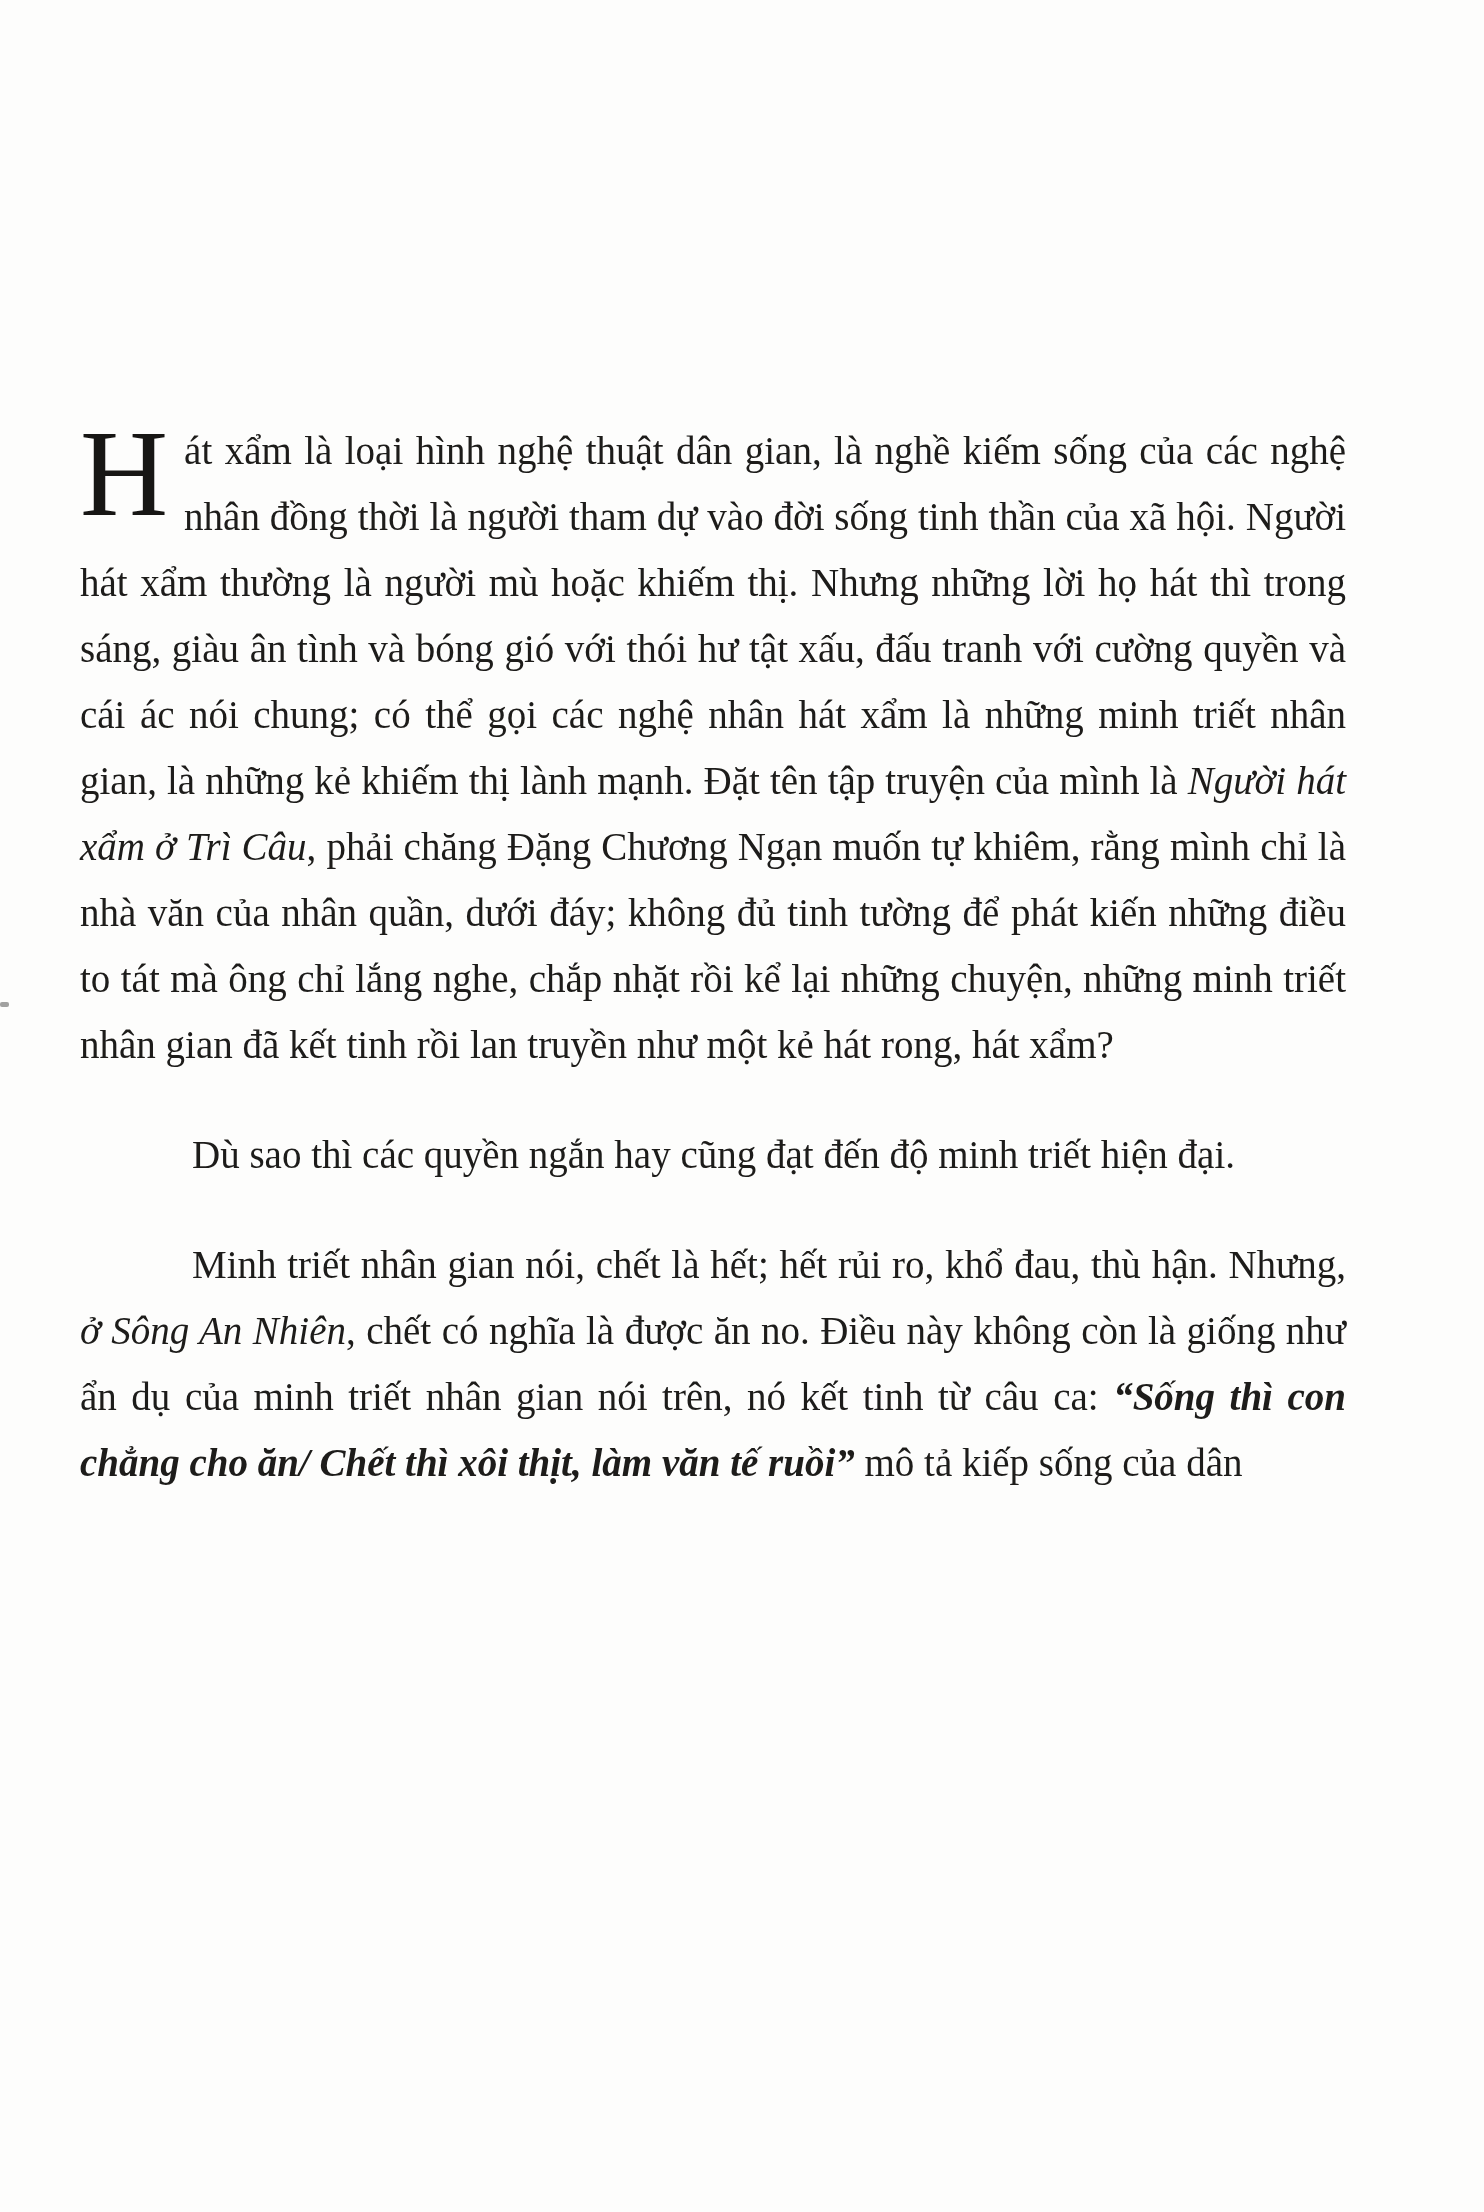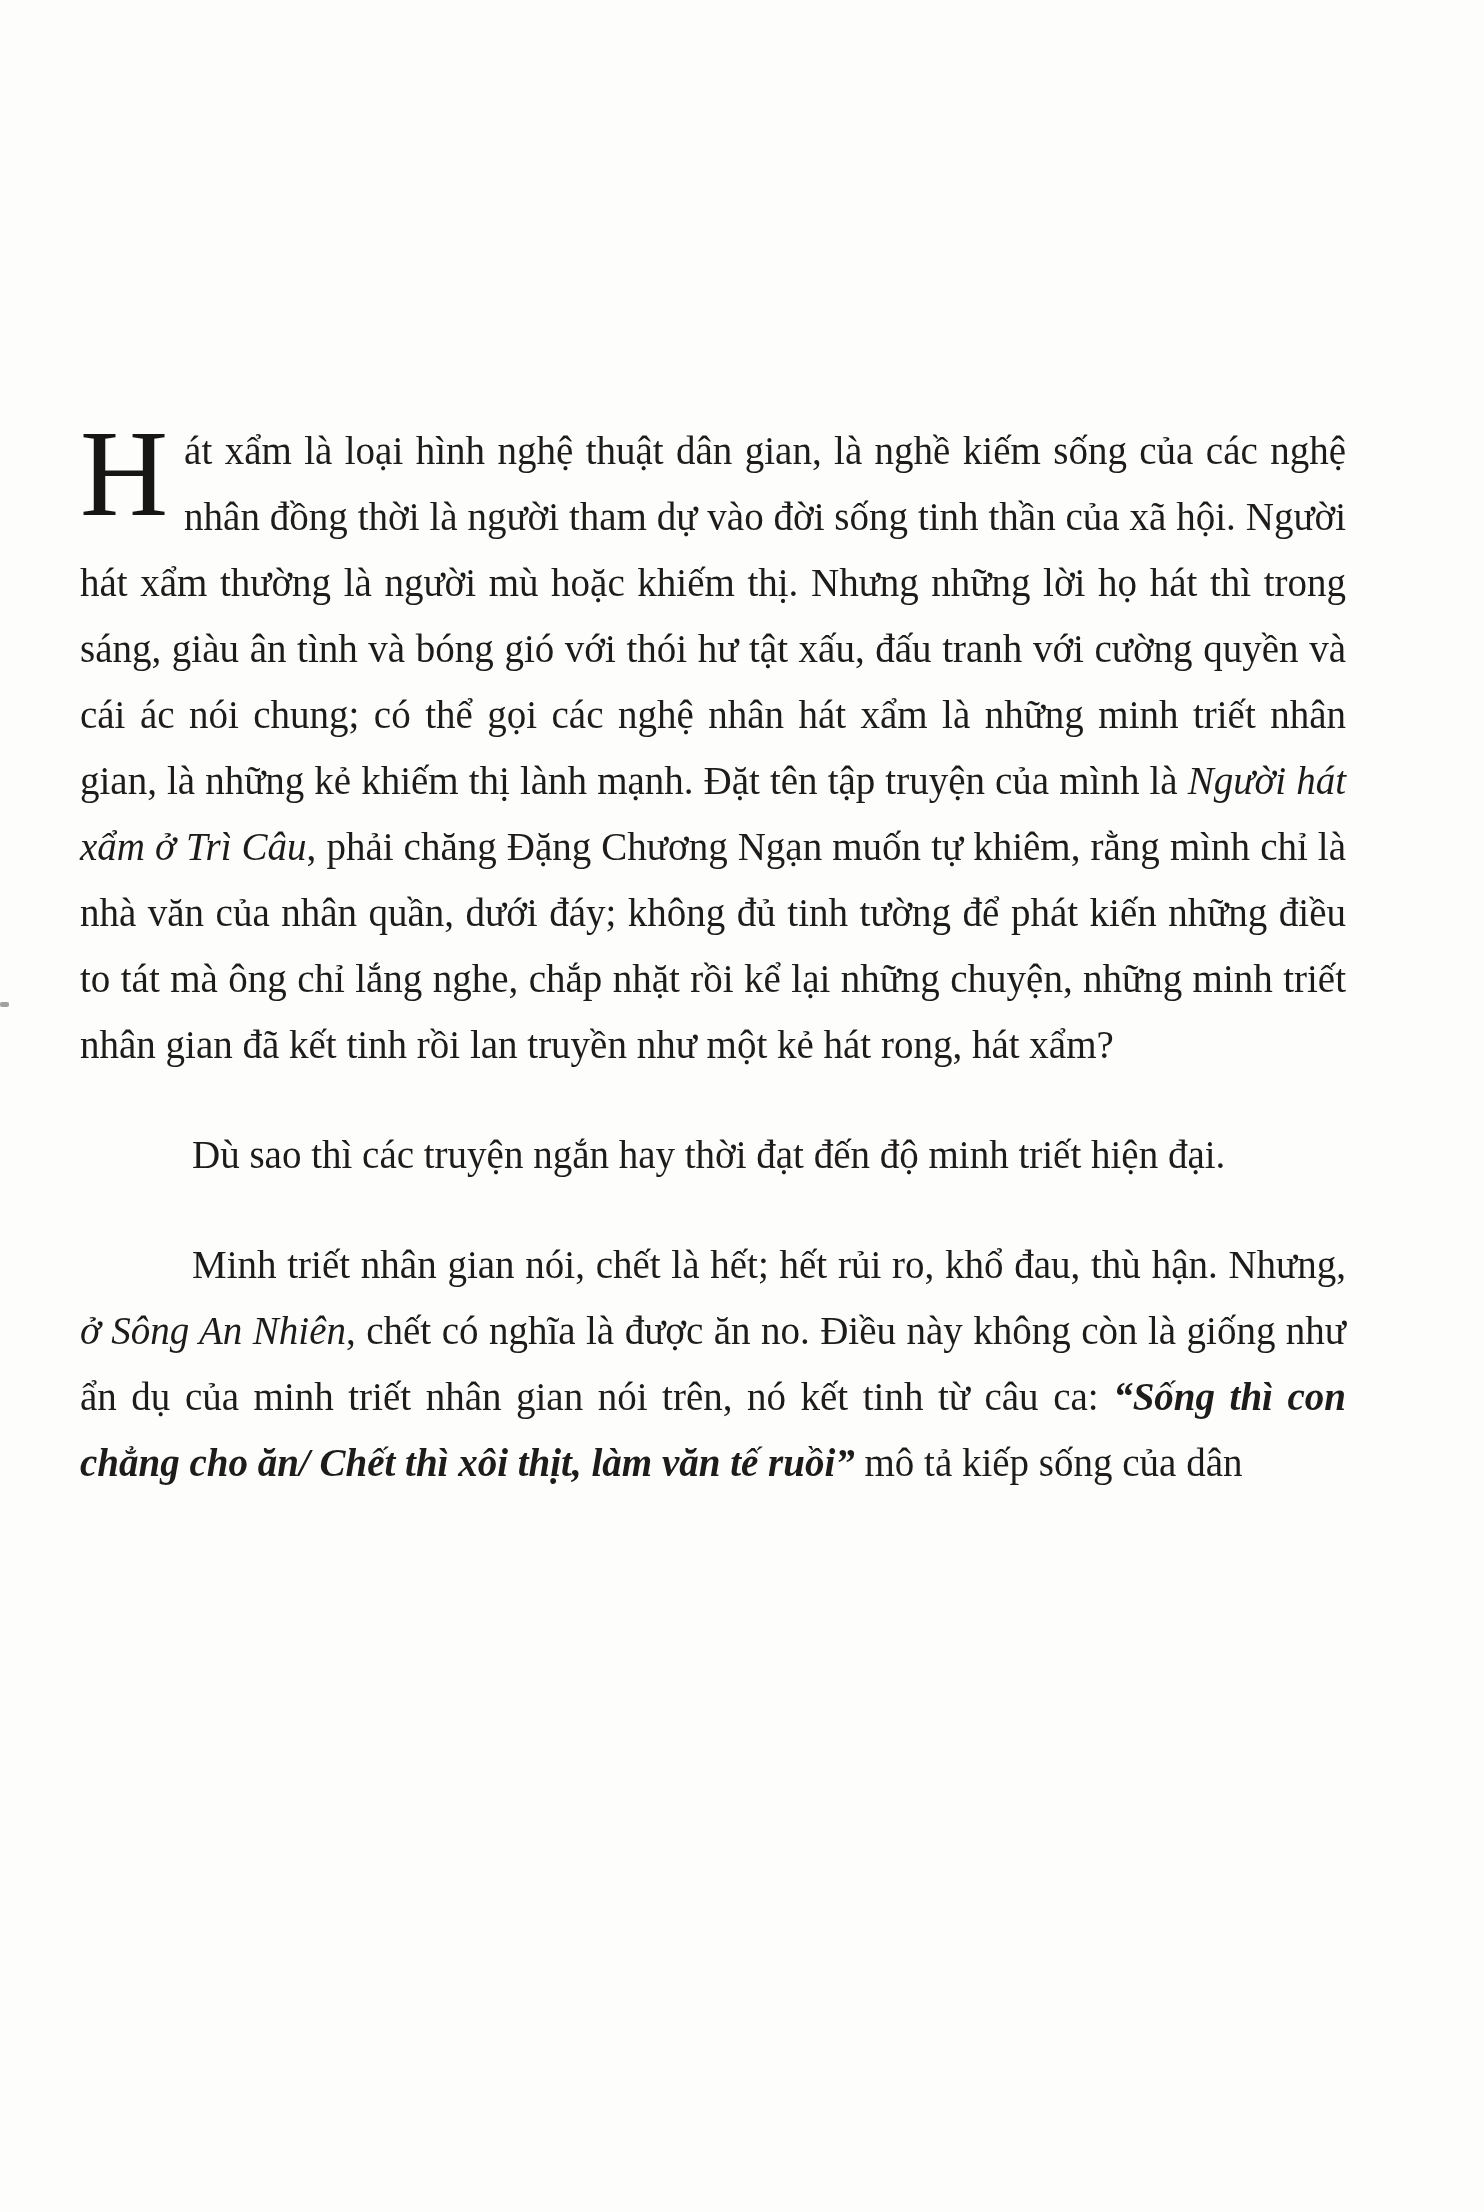--- a/index.html
+++ b/index.html
@@ -54,16 +54,16 @@
     opacity: 0.8;
   }
 </style>
 </head>
 <body>
 
 <div class="page">
   <div class="artifact"></div>
   <div class="text-block">
       <p class="para"><span class="dropcap">H</span><span class="run normal">át xẩm là loại hình nghệ thuật dân gian, là nghề kiếm sống của các nghệ nhân đồng thời là người tham dự vào đời sống tinh thần của xã hội. Người hát xẩm thường là người mù hoặc khiếm thị. Nhưng những lời họ hát thì trong sáng, giàu ân tình và bóng gió với thói hư tật xấu, đấu tranh với cường quyền và cái ác nói chung; có thể gọi các nghệ nhân hát xẩm là những minh triết nhân gian, là những kẻ khiếm thị lành mạnh. Đặt tên tập truyện của mình là </span><span class="run italic">Người hát xẩm ở Trì Câu</span><span class="run normal">, phải chăng Đặng Chương Ngạn muốn tự khiêm, rằng mình chỉ là nhà văn của nhân quần, dưới đáy; không đủ tinh tường để phát kiến những điều to tát mà ông chỉ lắng nghe, chắp nhặt rồi kể lại những chuyện, những minh triết nhân gian đã kết tinh rồi lan truyền như một kẻ hát rong, hát xẩm?</span></p>
-      <p class="para indent"><span class="run normal">Dù sao thì các truyện ngắn hay thời đạt đến độ minh triết hiện đại.</span></p>
+      <p class="para indent"><span class="run normal">Dù sao thì các quyền ngắn hay cũng đạt đến độ minh triết hiện đại.</span></p>
       <p class="para indent"><span class="run normal">Minh triết nhân gian nói, chết là hết; hết rủi ro, khổ đau, thù hận. Nhưng, </span><span class="run italic">ở Sông An Nhiên</span><span class="run normal">, chết có nghĩa là được ăn no. Điều này không còn là giống như ẩn dụ của minh triết nhân gian nói trên, nó kết tinh từ câu ca: </span><span class="run bold-italic">“Sống thì con chẳng cho ăn/ Chết thì xôi thịt, làm văn tế ruồi”</span><span class="run normal"> mô tả kiếp sống của dân</span></p>
     </div>
 </div>
 
 </body></html>

